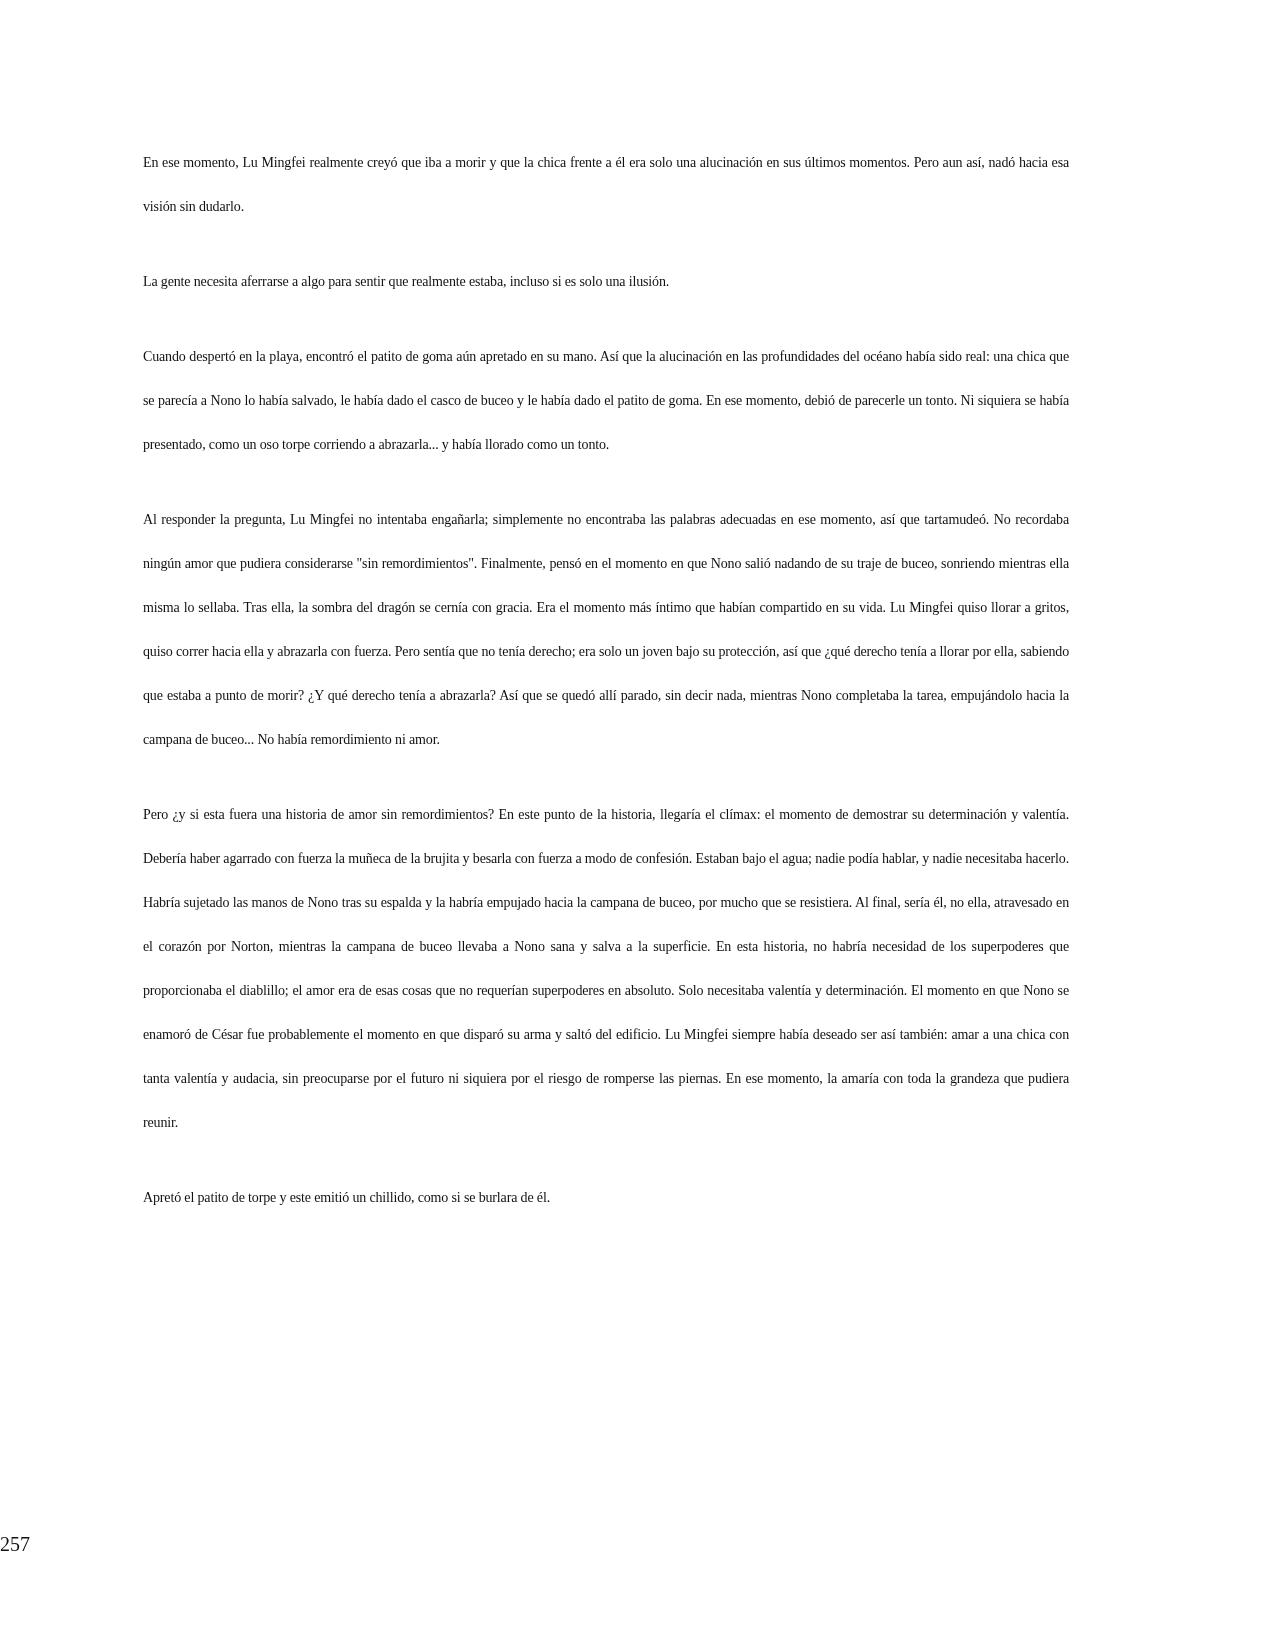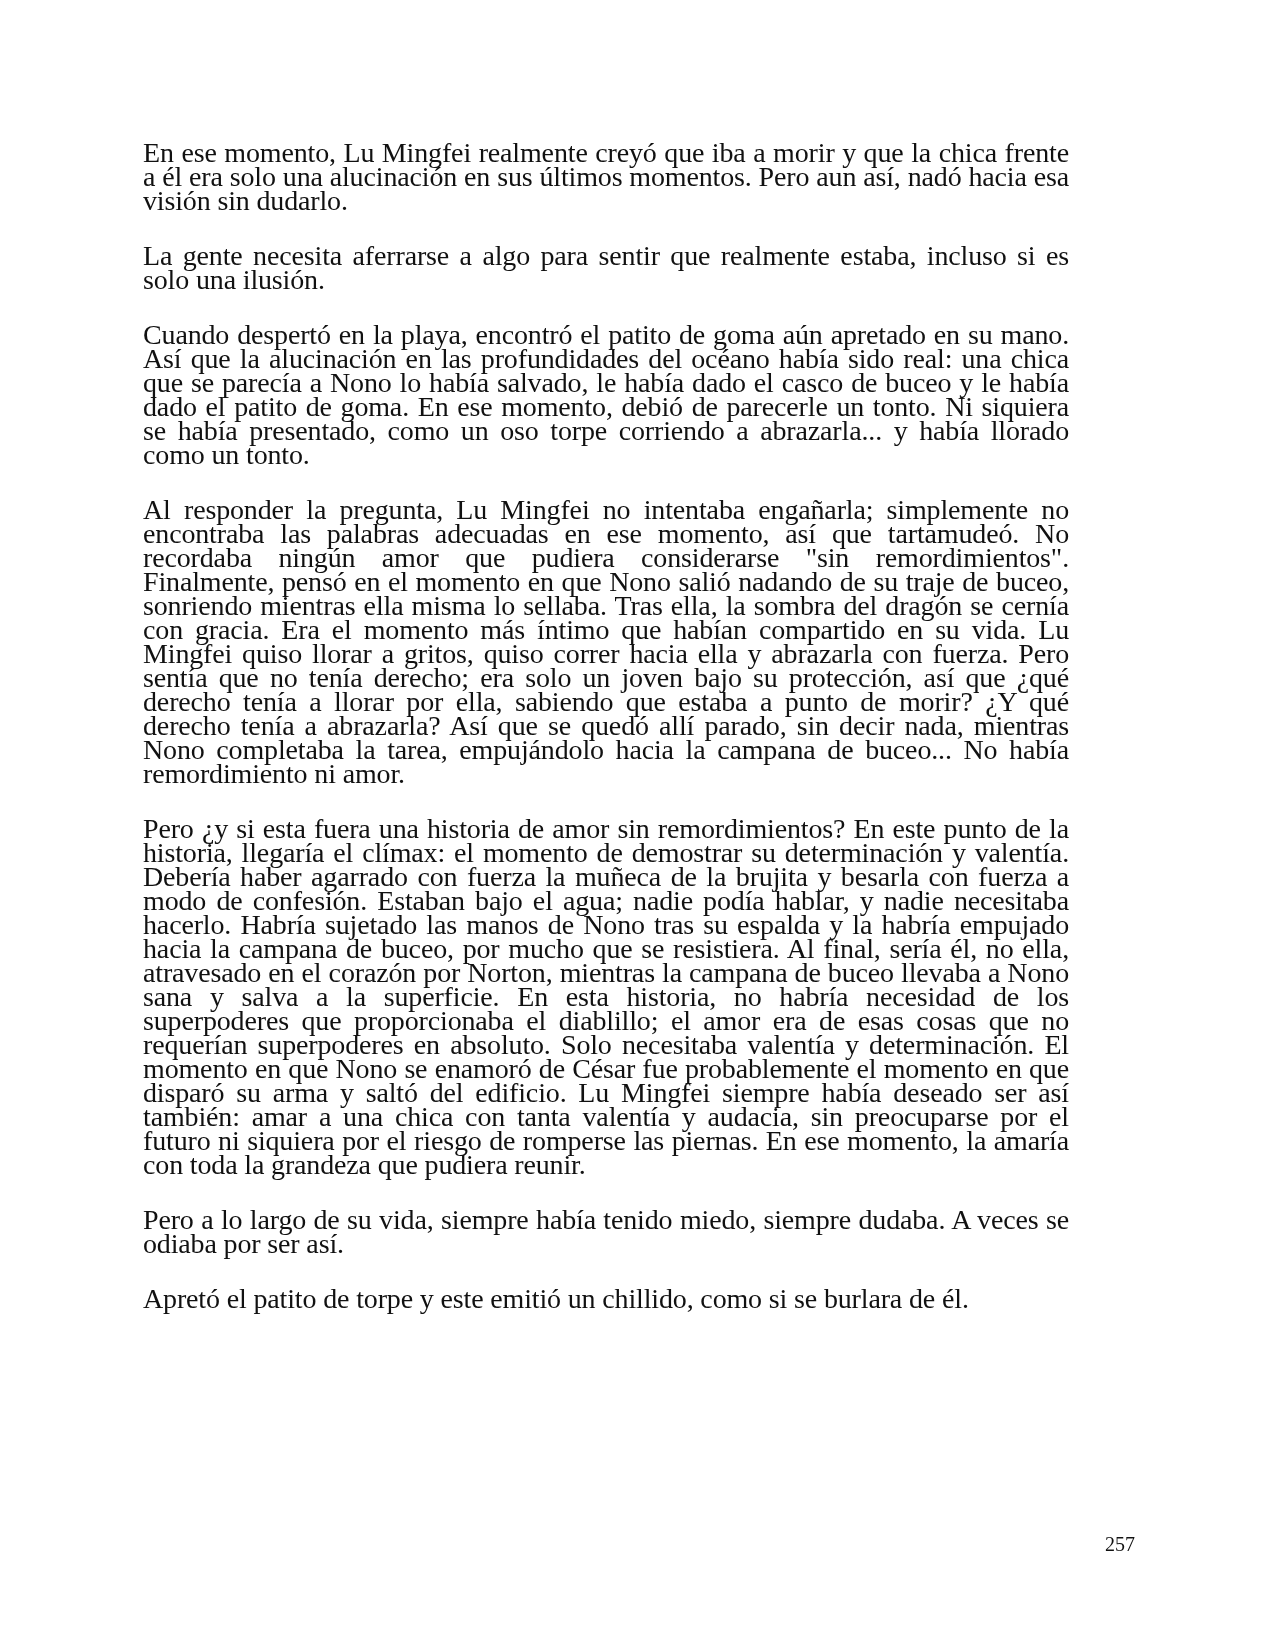--- a/index.html
+++ b/index.html
@@ -16,41 +16,40 @@
       color: #111111;
     }
     .page {
       position: absolute;
       left: 143px;
       top: 141px;
       width: 926px;
     }
     .para {
       margin: 0 0 31px 0;
-      font-size: 28px;
-      line-height: 24px;
+      font-size: 14px;
+      line-height: 44px;
       text-align: justify;
       letter-spacing: -0.15px;
     }
     .page-number {
       position: absolute;
       left: 0;
       width: 1135px;
       top: 1532px;
-      text-align: right;
+      text-align: left;
       font-size: 20px;
       line-height: 24px;
     }
   </style>
 </head>
 <body>
 
 <div class="page">
   <p class="para">En ese momento, Lu Mingfei realmente creyó que iba a morir y que la chica frente a él era solo una alucinación en sus últimos momentos. Pero aun así, nadó hacia esa visión sin dudarlo.</p>
   <p class="para">La gente necesita aferrarse a algo para sentir que realmente estaba, incluso si es solo una ilusión.</p>
   <p class="para">Cuando despertó en la playa, encontró el patito de goma aún apretado en su mano. Así que la alucinación en las profundidades del océano había sido real: una chica que se parecía a Nono lo había salvado, le había dado el casco de buceo y le había dado el patito de goma. En ese momento, debió de parecerle un tonto. Ni siquiera se había presentado, como un oso torpe corriendo a abrazarla... y había llorado como un tonto.</p>
   <p class="para">Al responder la pregunta, Lu Mingfei no intentaba engañarla; simplemente no encontraba las palabras adecuadas en ese momento, así que tartamudeó. No recordaba ningún amor que pudiera considerarse "sin remordimientos". Finalmente, pensó en el momento en que Nono salió nadando de su traje de buceo, sonriendo mientras ella misma lo sellaba. Tras ella, la sombra del dragón se cernía con gracia. Era el momento más íntimo que habían compartido en su vida. Lu Mingfei quiso llorar a gritos, quiso correr hacia ella y abrazarla con fuerza. Pero sentía que no tenía derecho; era solo un joven bajo su protección, así que ¿qué derecho tenía a llorar por ella, sabiendo que estaba a punto de morir? ¿Y qué derecho tenía a abrazarla? Así que se quedó allí parado, sin decir nada, mientras Nono completaba la tarea, empujándolo hacia la campana de buceo... No había remordimiento ni amor.</p>
   <p class="para">Pero ¿y si esta fuera una historia de amor sin remordimientos? En este punto de la historia, llegaría el clímax: el momento de demostrar su determinación y valentía. Debería haber agarrado con fuerza la muñeca de la brujita y besarla con fuerza a modo de confesión. Estaban bajo el agua; nadie podía hablar, y nadie necesitaba hacerlo. Habría sujetado las manos de Nono tras su espalda y la habría empujado hacia la campana de buceo, por mucho que se resistiera. Al final, sería él, no ella, atravesado en el corazón por Norton, mientras la campana de buceo llevaba a Nono sana y salva a la superficie. En esta historia, no habría necesidad de los superpoderes que proporcionaba el diablillo; el amor era de esas cosas que no requerían superpoderes en absoluto. Solo necesitaba valentía y determinación. El momento en que Nono se enamoró de César fue probablemente el momento en que disparó su arma y saltó del edificio. Lu Mingfei siempre había deseado ser así también: amar a una chica con tanta valentía y audacia, sin preocuparse por el futuro ni siquiera por el riesgo de romperse las piernas. En ese momento, la amaría con toda la grandeza que pudiera reunir.</p>
-  <p class="para">Pero a lo largo de su vida, siempre había tenido miedo, siempre dudaba. A veces se odiaba por ser así.</p>
   <p class="para">Apretó el patito de torpe y este emitió un chillido, como si se burlara de él.</p>
 </div>
 
 <div class="page-number">257</div>
 
 </body></html>

